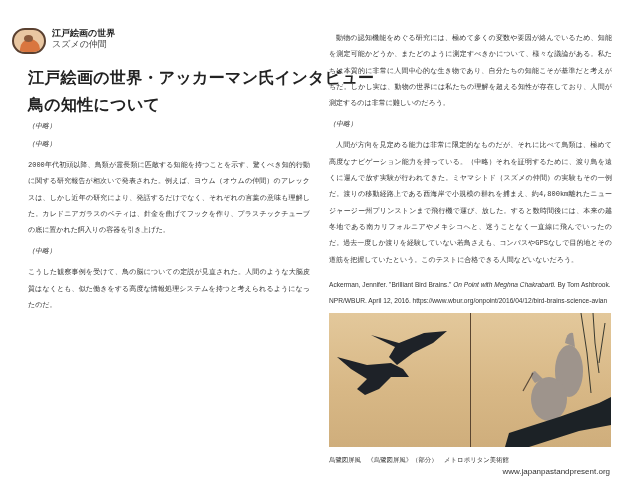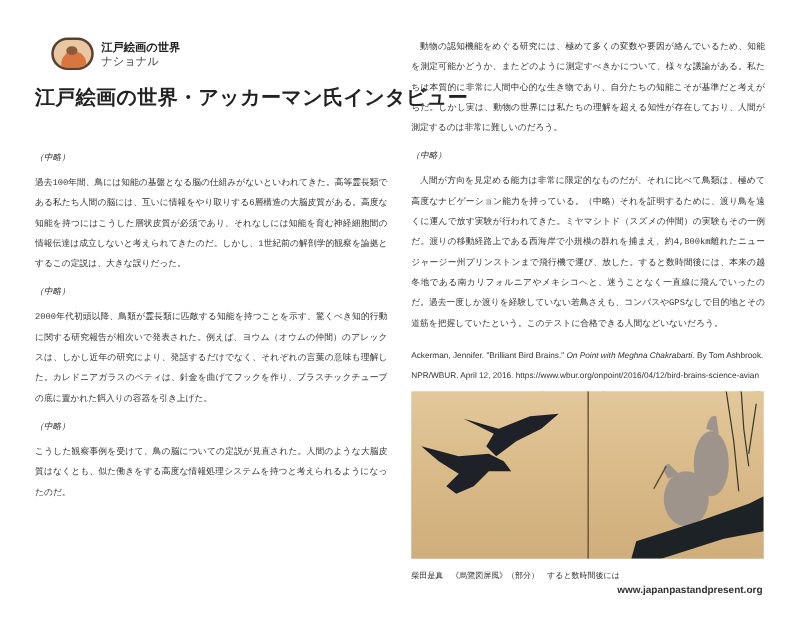--- a/index.html
+++ b/index.html
@@ -1,62 +1,62 @@
 <!DOCTYPE html>
 <html><head>
 <meta charset="utf-8">
 <style>
   html, body { margin: 0; padding: 0; background: #ffffff; }
   body { width: 640px; height: 494px; position: relative; overflow: hidden;
          font-family: "DejaVu Sans", "Liberation Sans", sans-serif; color: #2a2a2a; }
   .col { position: absolute; top: 0; }
   .left { left: 28px; width: 282px; }
   .right { left: 329px; width: 283px; }
-  .brand { position: absolute; left: 41px; top: 28px; height: 28px; display: flex; align-items: flex-end; }
+  .brand { position: absolute; left: 12px; top: 28px; height: 28px; display: flex; align-items: flex-start; }
   .logo { width: 34px; height: 26px; border-radius: 13px; border: 2px solid #5a4030; background: #e9c7a2;
           position: relative; overflow: hidden; box-sizing: border-box; }
   .logo .bird { position: absolute; left: 6px; top: 9px; width: 20px; height: 14px; background: #d9763f;
                 border-radius: 10px 10px 2px 2px; }
   .logo .head { position: absolute; left: 10px; top: 5px; width: 9px; height: 7px; background: #8a5a3c; border-radius: 50%; }
   .brand-text { margin-left: 6px; line-height: 11px; }
   .brand-title { font-size: 9px; font-weight: bold; color: #222; }
   .brand-sub { font-size: 9px; color: #444; }
   .headline { position: absolute; left: 28px; top: 64px; font-size: 16px; font-weight: bold; line-height: 27px; color: #222; letter-spacing: 0.3px; }
   .para { font-size: 7px; line-height: 16.3px; color: #333; margin: 0; text-align: justify; font-family: Liberation Mono, monospace; }
   .indent { text-indent: 1em; }
   .omit { font-size: 7px; color: #333; margin: 0; font-style: italic; }
   .cite { font-family: "Liberation Sans", sans-serif; font-size: 6.6px; line-height: 16px; color: #333; margin: 0; }
   .cite em { font-style: italic; }
   .painting { position: absolute; left: 329px; top: 313px; width: 282px; height: 134px;
               background: linear-gradient(180deg, #e3c89b 0%, #d8b886 55%, #cfae7c 100%); overflow: hidden; }
   .painting .divider { position: absolute; left: 141px; top: 0; width: 1px; height: 100%; background: #5b4630; }
   .caption { position: absolute; left: 329px; top: 456px; font-size: 6.4px; color: #333; }
-  .site { position: absolute; right: 30px; top: 467px; font-family: "Liberation Sans", sans-serif; font-size: 8px; color: #333; font-weight: bold; }
+  .site { position: absolute; right: 30px; top: 467px; font-family: "Liberation Sans", sans-serif; font-size: 8px; color: #333; }
 </style>
 </head>
 <body>
 
 <div class="brand">
   <div class="logo">
     <div class="bird"></div>
       <div class="head"></div>
   </div>
   <div class="brand-text">
     <div class="brand-title">江戸絵画の世界</div>
-    <div class="brand-sub">ナショナル</div>
+    <div class="brand-sub">スズメの仲間</div>
   </div>
 </div>
 
 <div class="headline">
   <div>江戸絵画の世界・アッカーマン氏インタビュー</div>
+  <div>鳥の知性について</div>
 </div>
 
 <div class="col left" style="top:113px;">
   <p class="omit" style="margin-top:8px;margin-bottom:8px;">（中略）</p>
-  <p class="para">過去100年間、鳥には知能の基盤となる脳の仕組みがないといわれてきた。高等霊長類である私たち人間の脳には、互いに情報をやり取りする6層構造の大脳皮質がある。高度な知能を持つにはこうした層状皮質が必須であり、それなしには知能を育む神経細胞間の情報伝達は成立しないと考えられてきたのだ。しかし、1世紀前の解剖学的観察を論拠とするこの定説は、大きな誤りだった。</p>
   <p class="omit" style="margin-top:8px;margin-bottom:8px;">（中略）</p>
   <p class="para">2000年代初頭以降、鳥類が霊長類に匹敵する知能を持つことを示す、驚くべき知的行動に関する研究報告が相次いで発表された。例えば、ヨウム（オウムの仲間）のアレックスは、しかし近年の研究により、発話するだけでなく、それぞれの言葉の意味も理解した。カレドニアガラスのベティは、針金を曲げてフックを作り、プラスチックチューブの底に置かれた餌入りの容器を引き上げた。</p>
   <p class="omit" style="margin-top:8px;margin-bottom:8px;">（中略）</p>
   <p class="para">こうした観察事例を受けて、鳥の脳についての定説が見直された。人間のような大脳皮質はなくとも、似た働きをする高度な情報処理システムを持つと考えられるようになったのだ。</p>
 
 </div>
 
 <div class="col right" style="top:30px;">
   <p class="para indent">動物の認知機能をめぐる研究には、極めて多くの変数や要因が絡んでいるため、知能を測定可能かどうか、またどのように測定すべきかについて、様々な議論がある。私たちは本質的に非常に人間中心的な生き物であり、自分たちの知能こそが基準だと考えがちだ。しかし実は、動物の世界には私たちの理解を超える知性が存在しており、人間が測定するのは非常に難しいのだろう。</p>
   <p class="omit" style="margin-top:8px;margin-bottom:8px;">（中略）</p>
@@ -80,14 +80,14 @@
     </g>
     <g stroke="#3a3a30" stroke-width="1" fill="none">
       <path d="M252 0 L258 40 L262 80"></path>
       <path d="M264 0 L266 30 L270 60"></path>
       <path d="M276 10 L270 50"></path>
     </g>
     <path d="M180 120 L230 104 L270 90 L282 84 L282 112 L250 118 L200 134 L176 134 Z" fill="#1c2226"></path>
   </svg>
 </div>
 
-<div class="caption">柴田是真　《烏鷺図屏風》（部分）　すると数時間後には</div>
+<div class="caption">烏鷺図屏風　《烏鷺図屏風》（部分）　メトロポリタン美術館</div>
 <div class="site">www.japanpastandpresent.org</div>
 
 </body></html>

